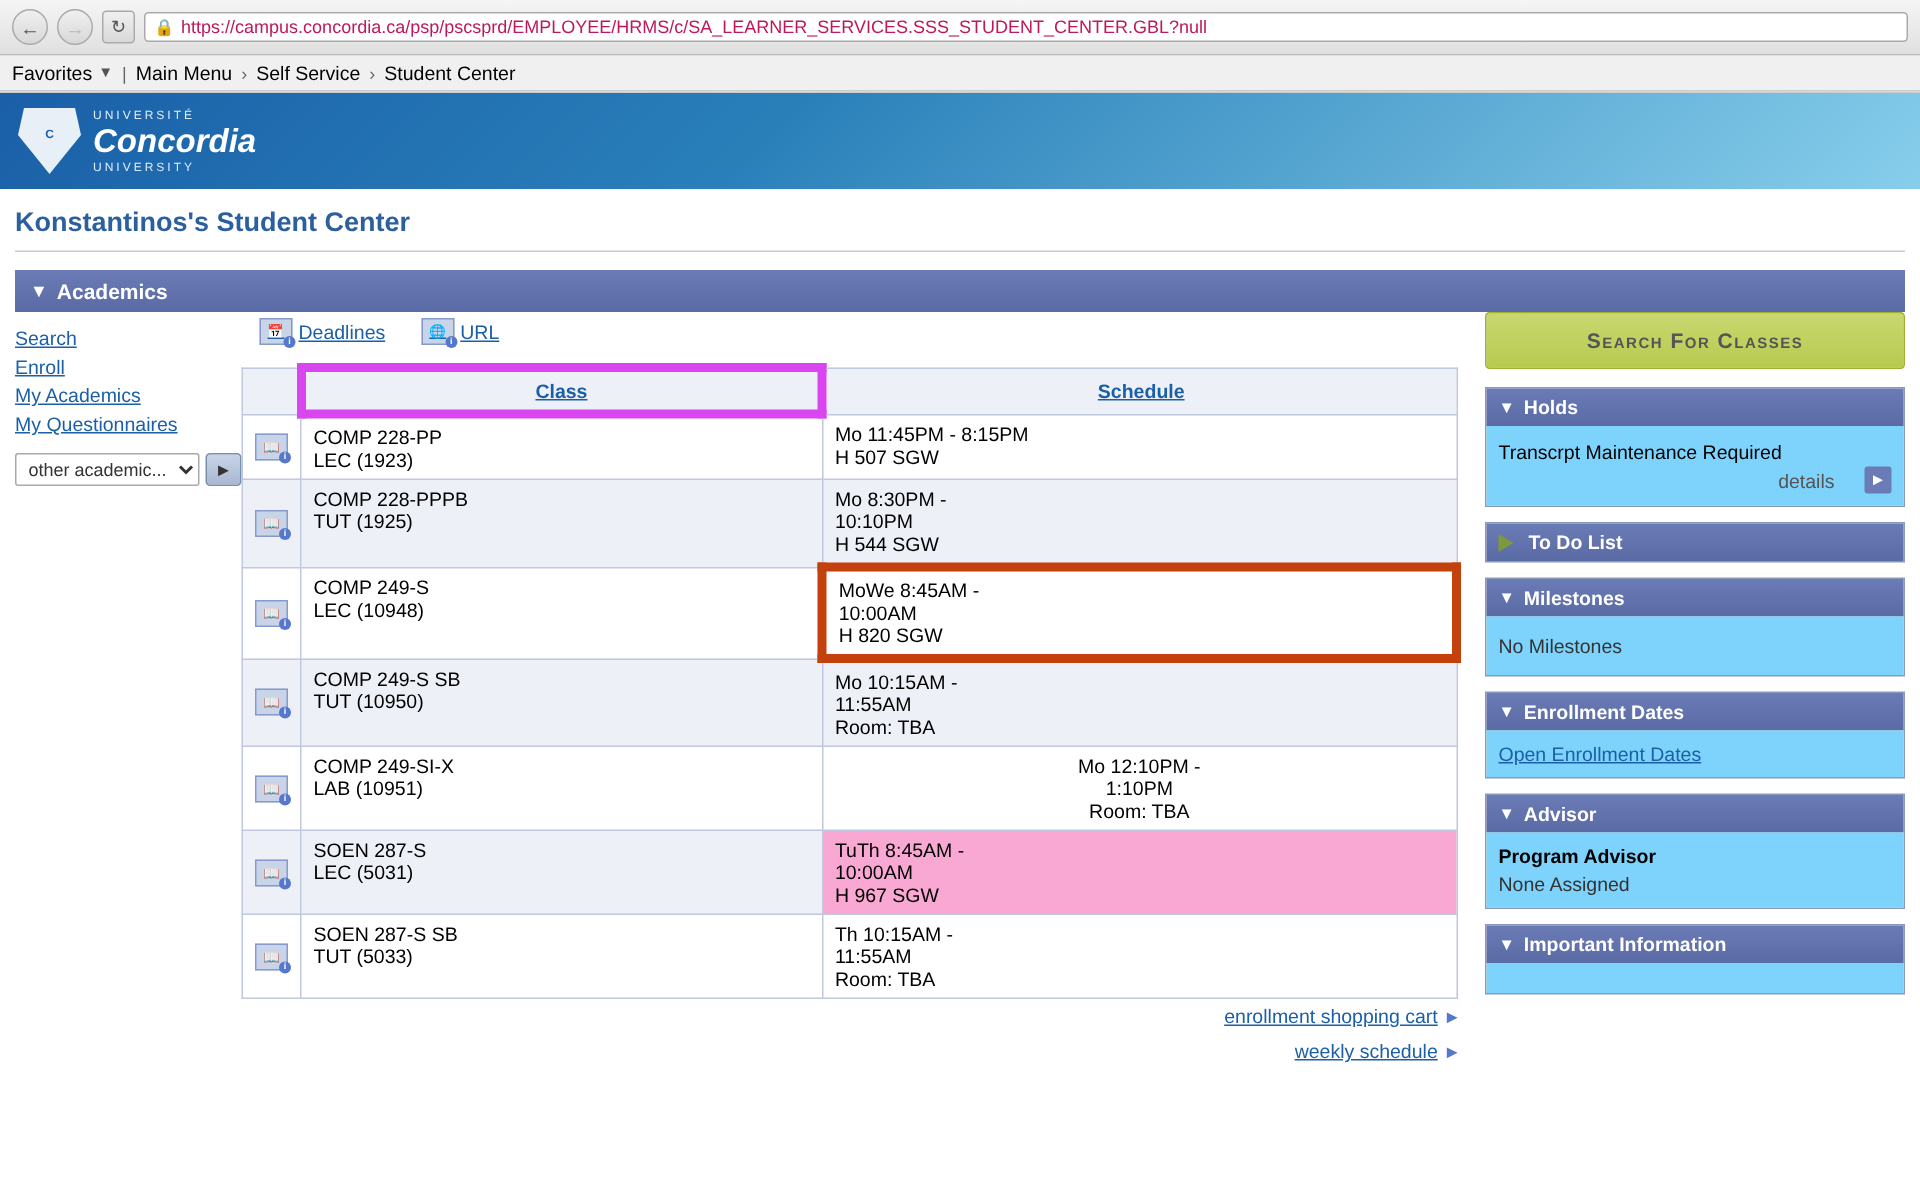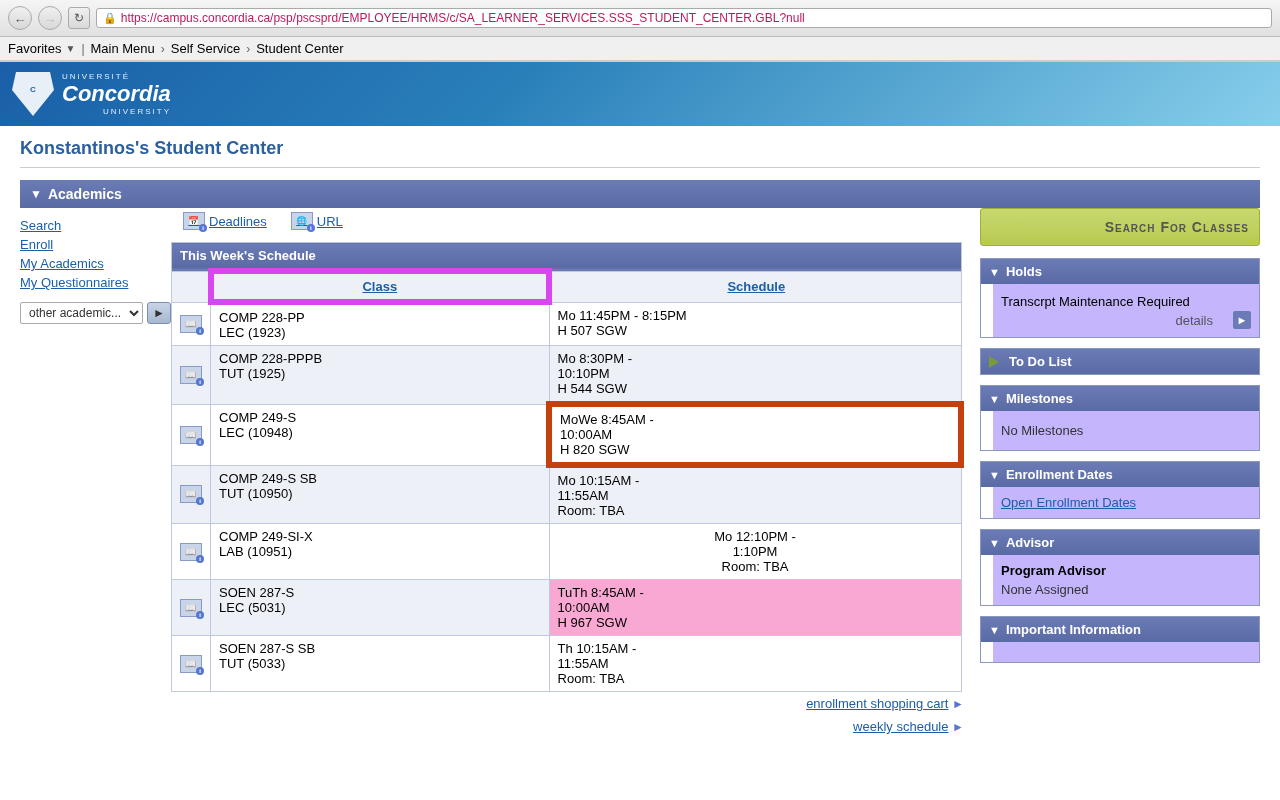--- a/index.html
+++ b/index.html
@@ -50,24 +50,24 @@
 
     
     .concordia-header {
       background: linear-gradient(135deg, #1a5fa8 0%, #2980b9 40%, #87ceeb 100%);
       padding: 8px 12px; display: flex; align-items: center;
       min-height: 60px;
     }
     .logo-text { color: #fff; }
     .logo-text .univ { font-size: 9px; text-transform: uppercase; letter-spacing: 1px; }
     .logo-text .name { font-size: 20px; font-weight: bold; font-style: italic; }
-    .logo-text .univ2 { font-size: 9px; text-transform: uppercase; letter-spacing: 1px; margin-left: 41px; }
-
-    
-    .page-content { padding: 0 20px; }
+    .logo-text .univ2 { font-size: 9px; text-transform: uppercase; letter-spacing: 1px; }
+
+    
+    .page-content { padding: 0 10px; }
     .page-title {
       font-size: 18px; font-weight: bold; color: #2c5f9e;
       padding: 12px 0 8px 0;
       border-bottom: 1px solid #ccc; margin-bottom: 12px;
     }
     .right-panel { width: 280px; flex-shrink: 0; }
 
     
     .academics-section { }
     .academics-header {
@@ -157,32 +157,31 @@
     .footer-links .arrow-right { font-size: 12px; color: #5577cc; }
 
     
     .search-btn {
       width: 100%; padding: 10px;
       background: linear-gradient(to bottom, #c8d870, #b8ca50);
       border: 1px solid #a0b030; border-radius: 3px;
       font-size: 14px; font-variant: small-caps; font-weight: bold;
       color: #555; cursor: pointer; letter-spacing: 1px;
       margin-bottom: 12px;
-      text-align: right;
     }
 
     .widget { margin-bottom: 10px; border: 1px solid #8899bb; }
     .widget-header {
       background: linear-gradient(to bottom, #6b7bb5, #5a6aa4);
       color: #fff; font-weight: bold; font-size: 13px;
       padding: 5px 8px; display: flex; align-items: center; gap: 6px;
     }
     .widget-header .arrow { font-size: 11px; }
     .widget-body { padding: 8px; background: #fff; }
-    .widget-body.light-blue { background: #c4b5fd; margin-left: 12px; }
+    .widget-body.light-blue { background: #7dd3fc; }
 
     .holds-text { font-size: 13px; padding: 2px 0; }
     .details-link {
       display: flex; align-items: center; justify-content: flex-end;
       gap: 20px; color: #555; font-size: 13px;
     }
     .details-arrow {
       width: 18px; height: 18px; background: #6b7bb5; border-radius: 2px;
       display: flex; align-items: center; justify-content: center;
       color: #fff; font-size: 11px;
@@ -281,23 +280,20 @@
               <div class="tab-icon">
                 <span style="font-size:9px;">🌐</span>
                 <div class="info-dot">i</div>
               </div>
               <span>URL</span>
             </div>
           </div>
 
           <table class="schedule-table">
             <tbody>
-                <tr class="schedule-header-row">
-              <td colspan="3">This Week's Schedule</td>
-            </tr>
             <tr>
               <td style="background:#eef0f8; width:32px; border:1px solid #c0c8e0;"></td>
               <td class="schedule-col-header" style="background:#eef0f8; border:6px solid #d946ef; color:#1a5fa8; font-weight:bold; text-align:center;">
                 <a>Class</a>
               </td>
               <td class="schedule-col-header" style="background:#eef0f8; border:1px solid #c0c8e0; color:#1a5fa8; font-weight:bold; text-align:center;">
                 <a>Schedule</a>
               </td>
             </tr>
 

